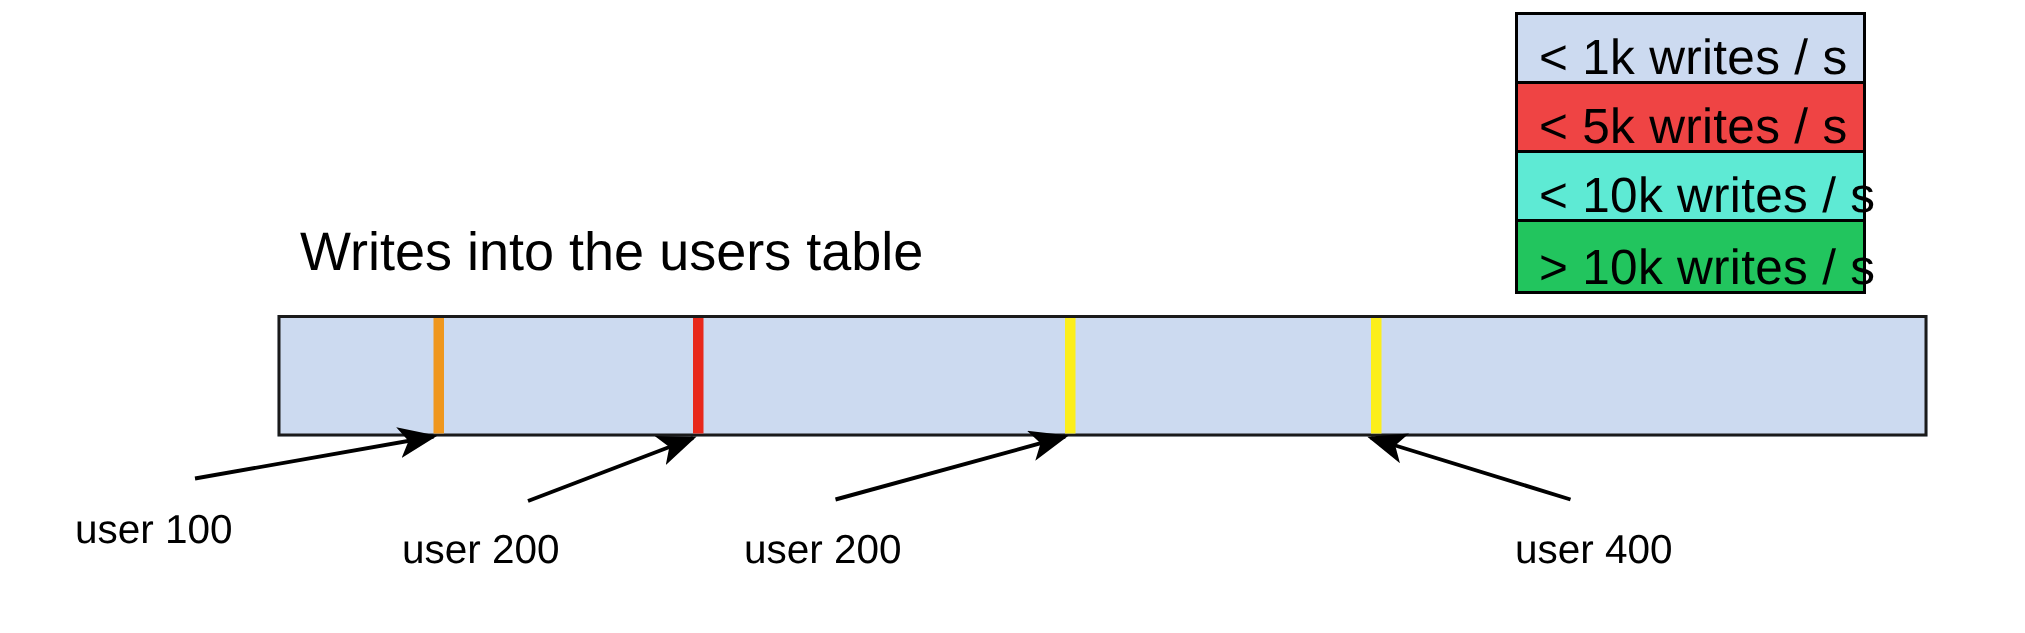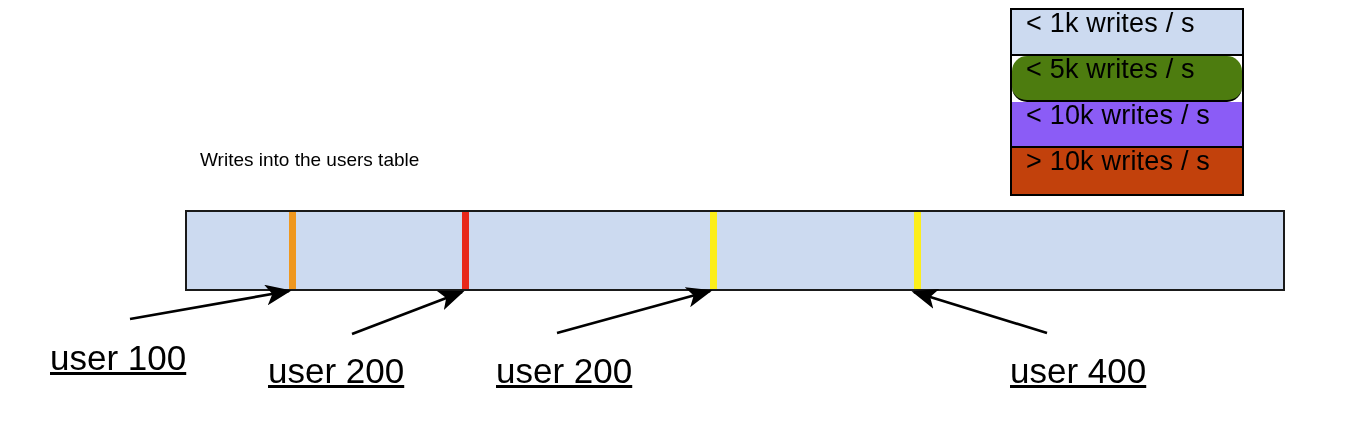--- a/index.html
+++ b/index.html
@@ -23,35 +23,35 @@
     top: 8px;
     width: 234px;
     border: 2px solid #000000;
     box-sizing: border-box;
   }
   .legend-row {
     height: 46px;
     box-sizing: border-box;
     border-bottom: 2px solid #000000;
     display: flex;
-    align-items: flex-start;
+    align-items: flex-end;
     padding-left: 14px;
-    font-size: 27px;
+    font-size: 33px;
     line-height: 1;
     letter-spacing: 0.2px;
     white-space: nowrap;
   }
   .legend-row:last-child { border-bottom: none; }
 
   
   #chart-title {
     position: absolute;
     left: 200px;
     top: 150px;
-    font-size: 19px;
+    font-size: 36px;
     line-height: 1;
     white-space: nowrap;
   }
 
   
   #bar {
     position: absolute;
     left: 185px;
     top: 210px;
     width: 1100px;
@@ -61,49 +61,48 @@
   }
   .bar-stripe {
     position: absolute;
     top: 0;
     height: 100%;
   }
 
   
   .anno-label {
     position: absolute;
-    font-size: 35px;
+    font-size: 27px;
     line-height: 1;
     white-space: nowrap;
-    text-decoration: underline;
   }
 
   
   #arrow-layer {
     position: absolute;
     left: 0; top: 0;
     width: 1350px;
     height: 422px;
     pointer-events: none;
   }
 </style>
 </head>
 <body>
 
 <div id="legend">
   <div class="legend-row" style="background: rgb(204, 218, 240);">
     <span>&lt; 1k writes / s</span>
   </div>
-  <div class="legend-row" style="background: #4d7c0f; border-radius: 15px;">
+  <div class="legend-row" style="background: #ef4444;">
     <span>&lt; 5k writes / s</span>
   </div>
-  <div class="legend-row" style="background: #8b5cf6;">
+  <div class="legend-row" style="background: #5eead4;">
     <span>&lt; 10k writes / s</span>
   </div>
-  <div class="legend-row" style="background: #c2410c;">
+  <div class="legend-row" style="background: #22c55e;">
     <span>&gt; 10k writes / s</span>
   </div>
 </div>
 
 <div id="chart-title">Writes into the users table</div>
 
 <div id="bar" style="background: rgb(204, 218, 240); border-color: rgb(26, 26, 26);">
   <div class="bar-stripe" style="background: rgb(239, 151, 30); left: 102px; width: 7px;"></div>
   <div class="bar-stripe" style="background: rgb(232, 40, 27); left: 275px; width: 7px;"></div>
   <div class="bar-stripe" style="background: rgb(252, 238, 27); left: 523px; width: 7px;"></div>

